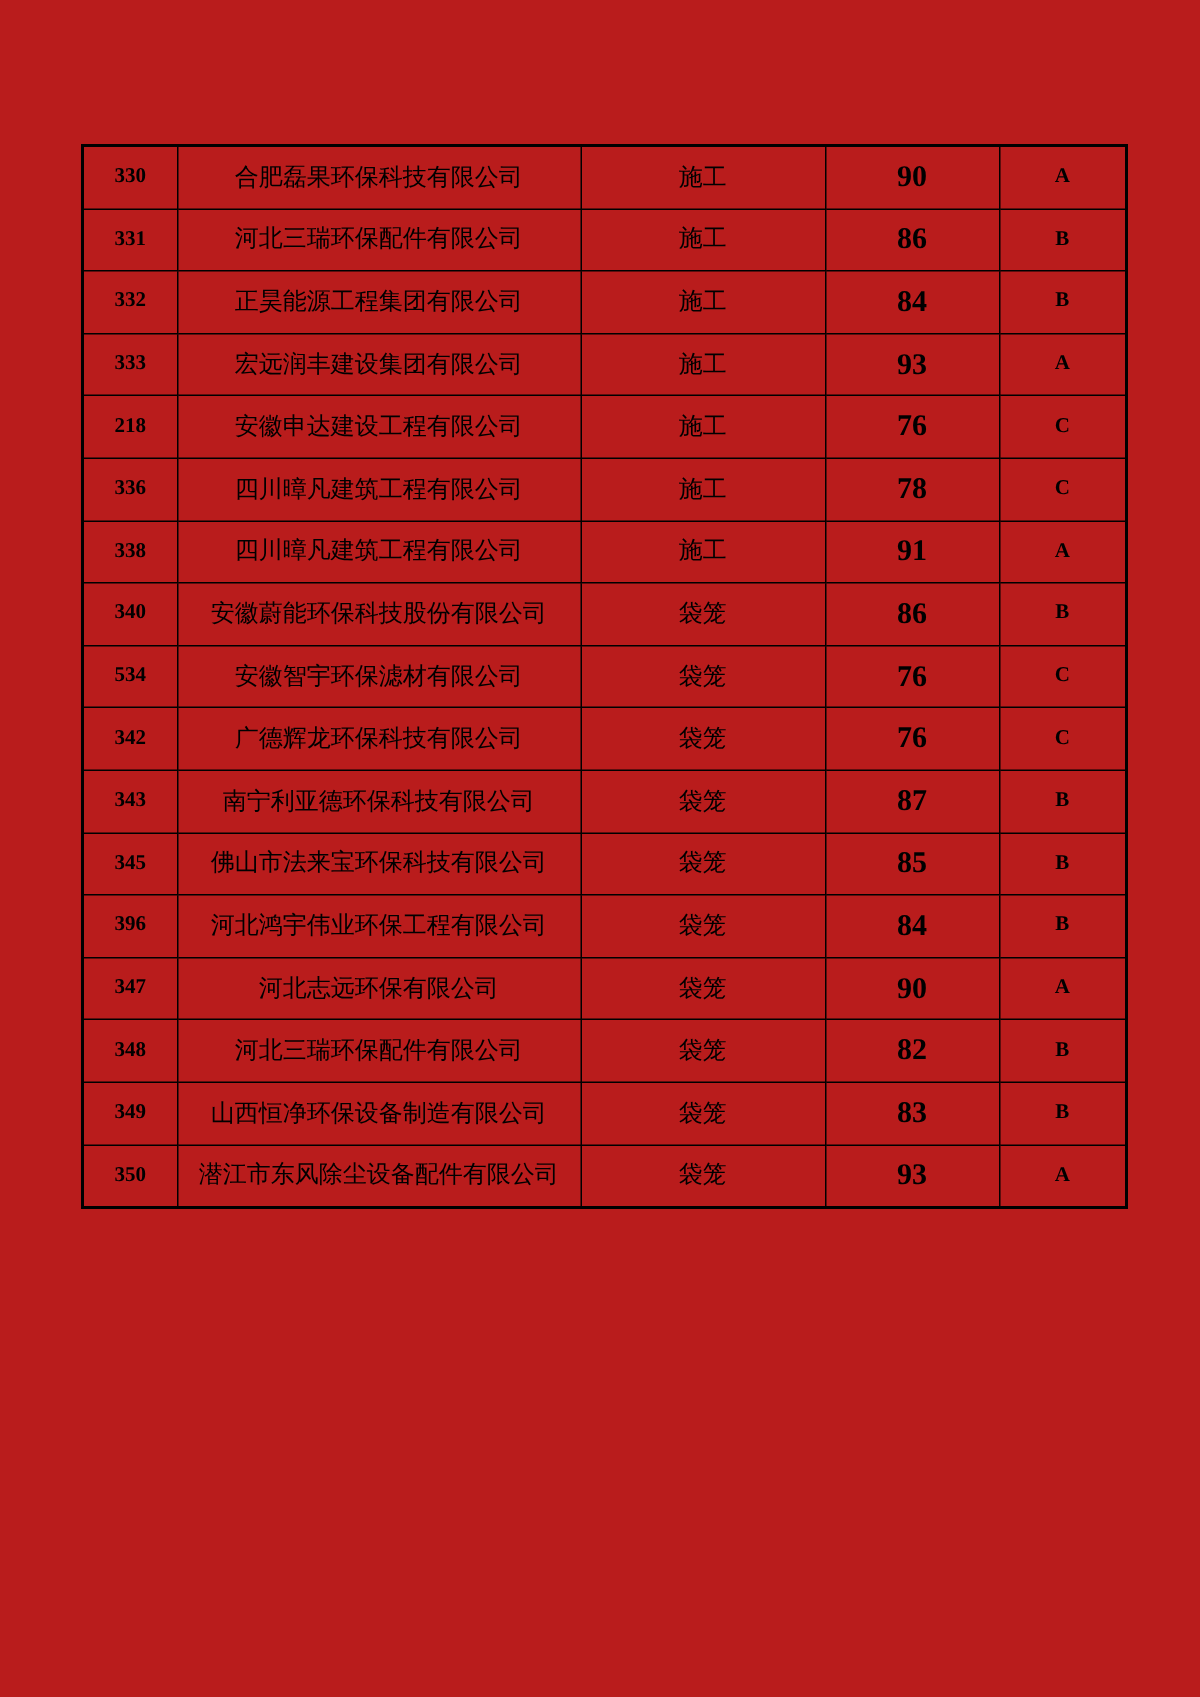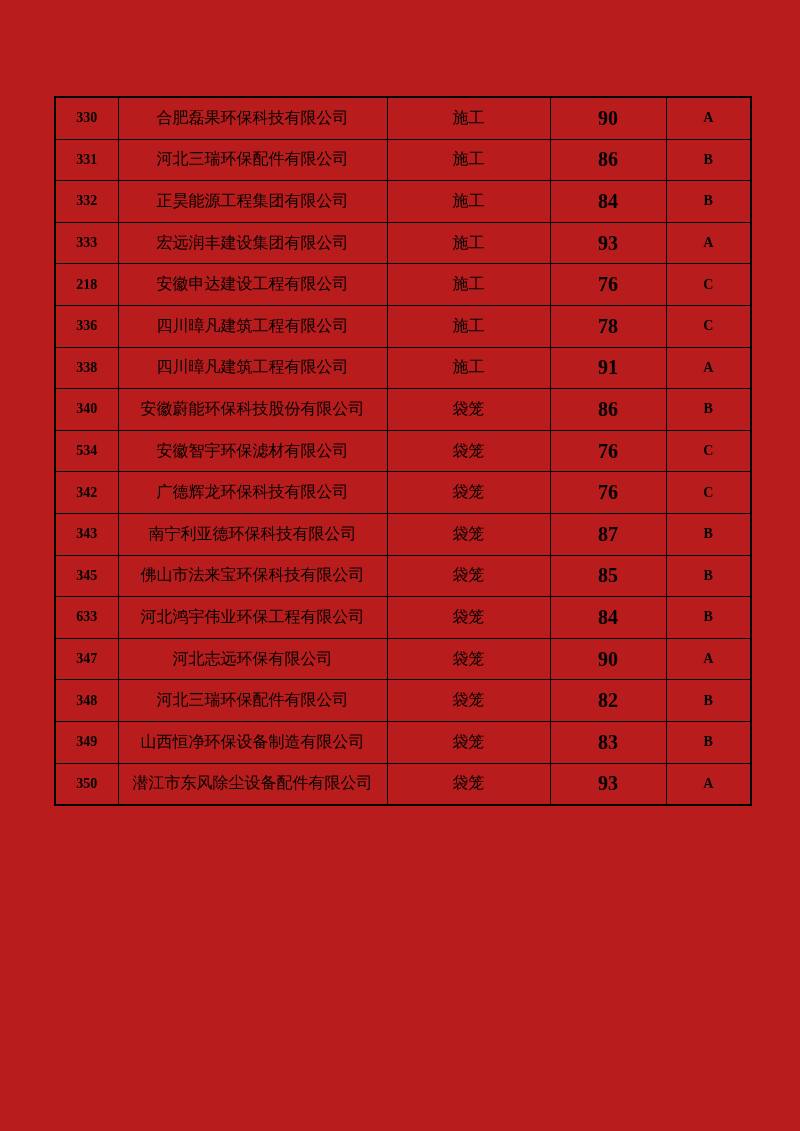--- a/index.html
+++ b/index.html
@@ -147,21 +147,21 @@
           <td class="cell-grade">B</td>
         </tr>
         <tr>
           <td class="cell-no">345</td>
           <td class="cell-company">佛山市法来宝环保科技有限公司</td>
           <td class="cell-category">袋笼</td>
           <td class="cell-score">85</td>
           <td class="cell-grade">B</td>
         </tr>
         <tr>
-          <td class="cell-no">633</td>
+          <td class="cell-no">396</td>
           <td class="cell-company">河北鸿宇伟业环保工程有限公司</td>
           <td class="cell-category">袋笼</td>
           <td class="cell-score">84</td>
           <td class="cell-grade">B</td>
         </tr>
         <tr>
           <td class="cell-no">347</td>
           <td class="cell-company">河北志远环保有限公司</td>
           <td class="cell-category">袋笼</td>
           <td class="cell-score">90</td>

